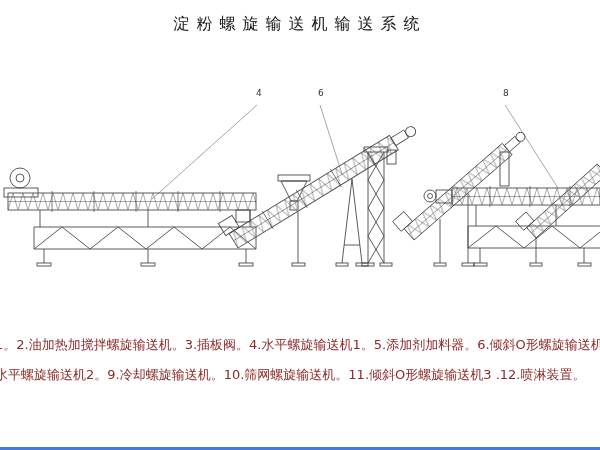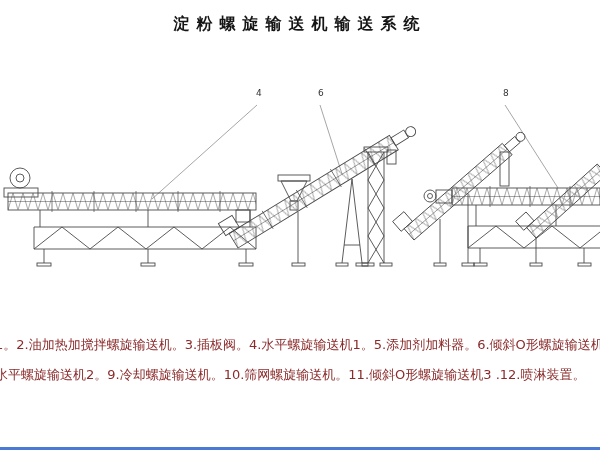--- a/index.html
+++ b/index.html
@@ -8,21 +8,21 @@
     background:#ffffff;
     font-family:"DejaVu Sans", sans-serif;
     overflow:hidden;
     position:relative;
   }
   .stage { position:relative; width:600px; height:450px; background:#ffffff; }
 
   .title {
     position:absolute; top:14px; left:0; width:100%;
     text-align:center;
-    font-size:16px; font-weight:700;
+    font-size:16px; font-weight:400;
     letter-spacing:7px;
     color:#151515;
   }
 
   .drawing { position:absolute; top:0; left:0; }
 
   .callout {
     position:absolute;
     font-size:9px; color:#333333;
     line-height:1;

